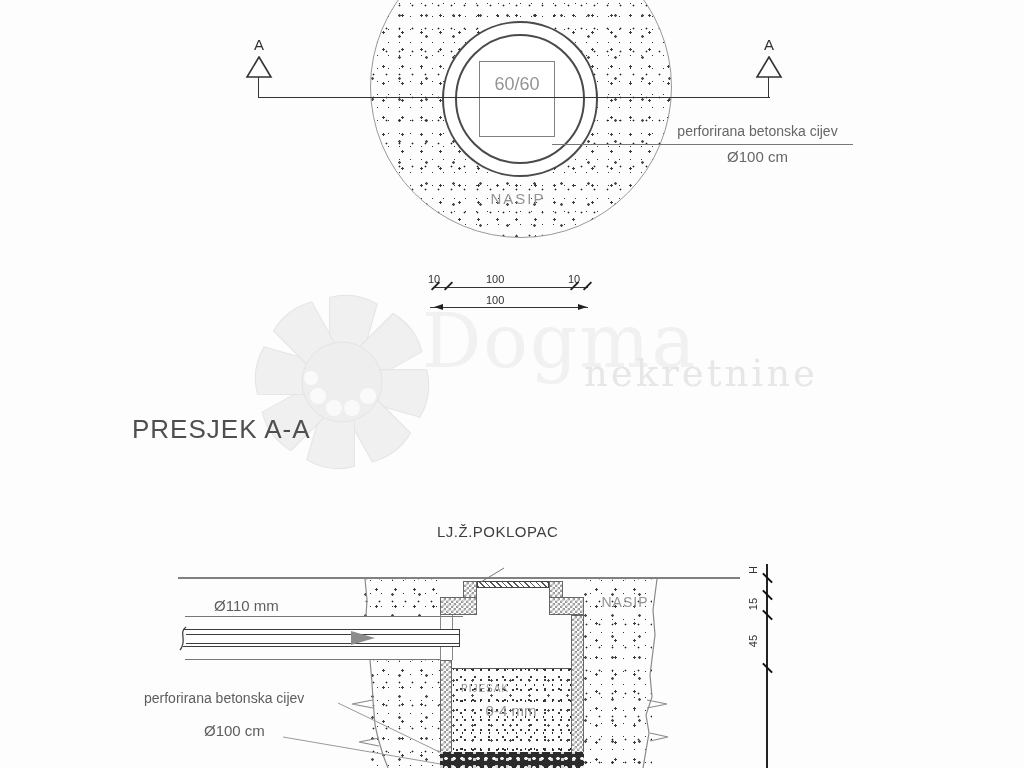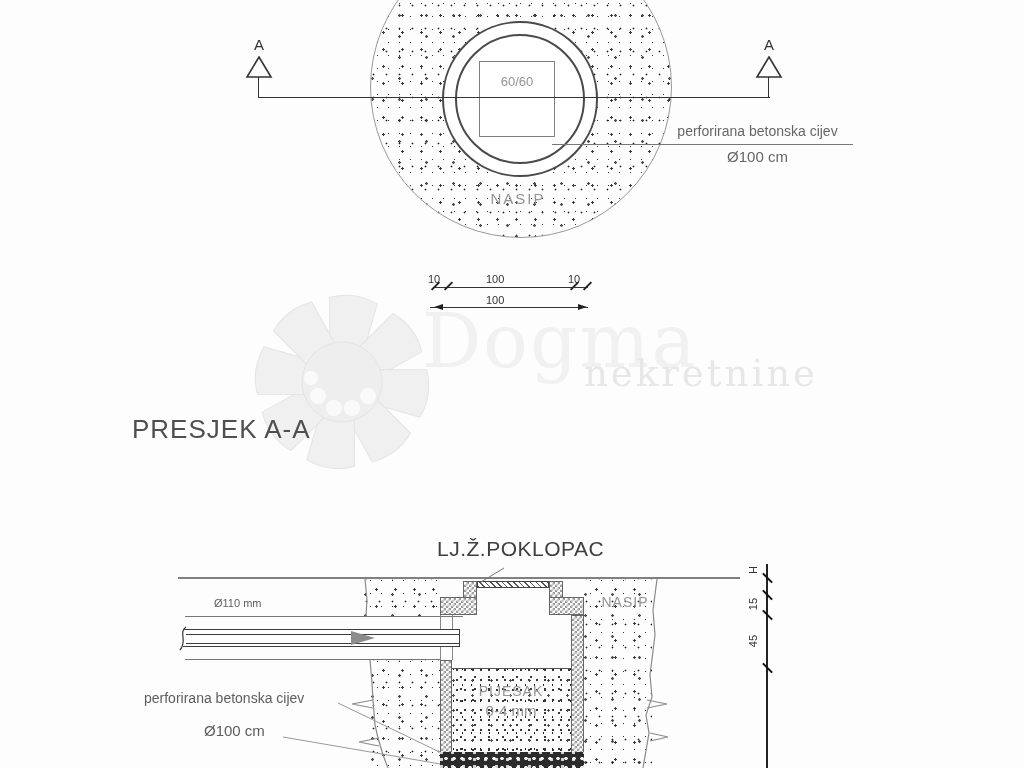--- a/index.html
+++ b/index.html
@@ -124,21 +124,21 @@
 </div>
 <div class="abs wm-brand" style="left:422px;top:298px;">Dogma</div>
 <div class="abs wm-sub" style="left:584px;top:352px;">nekretnine</div>
 
 <div class="abs circle stipple" style="left:370px;top:-64px;width:302px;height:302px;border:1.5px solid #999;z-index:1;"></div>
 
 <div class="abs circle" style="left:442px;top:21px;width:156px;height:156px;background:#fff;border:2px solid #4a4a4a;z-index:2;"></div>
 <div class="abs circle" style="left:455px;top:34px;width:130px;height:130px;background:#fff;border:2px solid #4a4a4a;z-index:2;"></div>
 
 <div class="abs" style="left:479px;top:61px;width:76px;height:76px;border:1.5px solid #808080;background:#fff;z-index:3;box-sizing:border-box;">
-  <div class="lbl-gray" style="font-size:13px;text-align:center;padding-top:12px;">60/60</div>
+  <div class="lbl-gray" style="font-size:18px;text-align:center;padding-top:12px;">60/60</div>
 </div>
 
 <div class="abs hline" style="left:259px;top:97px;width:511px;"></div>
 
 <div class="abs lbl" style="left:245px;top:36px;width:28px;text-align:center;color:#333;font-size:15px;">A</div>
 <div class="abs" style="left:245px;top:56px;z-index:4;">
   <svg width="28" height="22" viewBox="0 0 28 22">
       <path d="M14 1 L26 21 L2 21 Z" fill="#fff" stroke="#333" stroke-width="1.6"></path>
     </svg>
 </div>
@@ -210,38 +210,38 @@
 <div class="abs" style="left:452px;top:615px;width:1px;height:14px;background:#888;z-index:2;"></div>
 <div class="abs" style="left:440px;top:647px;width:1px;height:13px;background:#888;z-index:2;"></div>
 <div class="abs" style="left:452px;top:647px;width:1px;height:13px;background:#888;z-index:2;"></div>
 
 <div class="abs hatch" style="left:477px;top:581px;width:72px;height:7px;z-index:3;"></div>
 <div class="abs" style="left:478px;top:566px;z-index:4;">
   <svg width="30" height="18" viewBox="0 0 30 18">
       <line x1="26" y1="2" x2="3" y2="16" stroke="#777" stroke-width="1"></line>
     </svg>
 </div>
-<div class="abs lbl" style="left:437px;top:537px;font-size:21px;color:#3f3f3f;letter-spacing:.5px;">LJ.Ž.POKLOPAC</div>
+<div class="abs lbl" style="left:437px;top:523px;font-size:15px;color:#3f3f3f;letter-spacing:.5px;">LJ.Ž.POKLOPAC</div>
 
 <div class="abs hline thin" style="left:185px;top:616px;width:278px;"></div>
 <div class="abs hline thin" style="left:185px;top:659px;width:255px;"></div>
 <div class="abs" style="left:183px;top:629px;width:277px;height:18px;background:#fff;border:1.5px solid #3d3d3d;border-left:none;box-sizing:border-box;z-index:3;">
   <div style="position:absolute;left:3px;right:0;top:4px;height:8px;border-top:1px solid #3d3d3d;border-bottom:1px solid #3d3d3d;"></div>
   <div style="position:absolute;left:168px;top:1px;width:0;height:0;border-top:7px solid transparent;border-bottom:7px solid transparent;border-left:24px solid #8c8c8c;"></div>
 </div>
 <div class="abs" style="left:176px;top:626px;z-index:4;">
   <svg width="14" height="25" viewBox="0 0 14 25">
       <path d="M10 1 C2 7 12 14 4 24" stroke="#444" stroke-width="1.3" fill="none"></path>
     </svg>
 </div>
-<div class="abs lbl" style="left:214px;top:597px;font-size:11px;">Ø110 mm</div>
+<div class="abs lbl" style="left:214px;top:597px;font-size:15px;">Ø110 mm</div>
 
 <div class="abs" style="left:452px;top:668px;width:119px;height:1px;background:#555;z-index:2;"></div>
 <div class="abs stipple-dense" style="left:452px;top:669px;width:119px;height:83px;z-index:2;"></div>
-<div class="abs lbl-gray" style="left:461px;top:683px;width:100px;text-align:center;font-size:14px;letter-spacing:1px;">PIJESAK</div>
+<div class="abs lbl-gray" style="left:461px;top:683px;width:100px;font-size:10px;letter-spacing:1px;">PIJESAK</div>
 <div class="abs lbl-gray" style="left:461px;top:702px;width:100px;text-align:center;font-size:15px;">0-4 mm</div>
 
 <div class="abs gravel" style="left:440px;top:752px;width:144px;height:16px;z-index:2;"></div>
 
 <div class="abs lbl" style="left:144px;top:690px;">perforirana betonska cijev</div>
 <div class="abs lbl" style="left:204px;top:722px;font-size:15px;">Ø100 cm</div>
 
 <div class="abs" style="left:766px;top:564px;width:2px;height:204px;background:#222;z-index:4;"></div>
 <div class="abs vtick" style="left:761px;top:577px;"></div>
 <div class="abs vtick" style="left:761px;top:594px;"></div>

